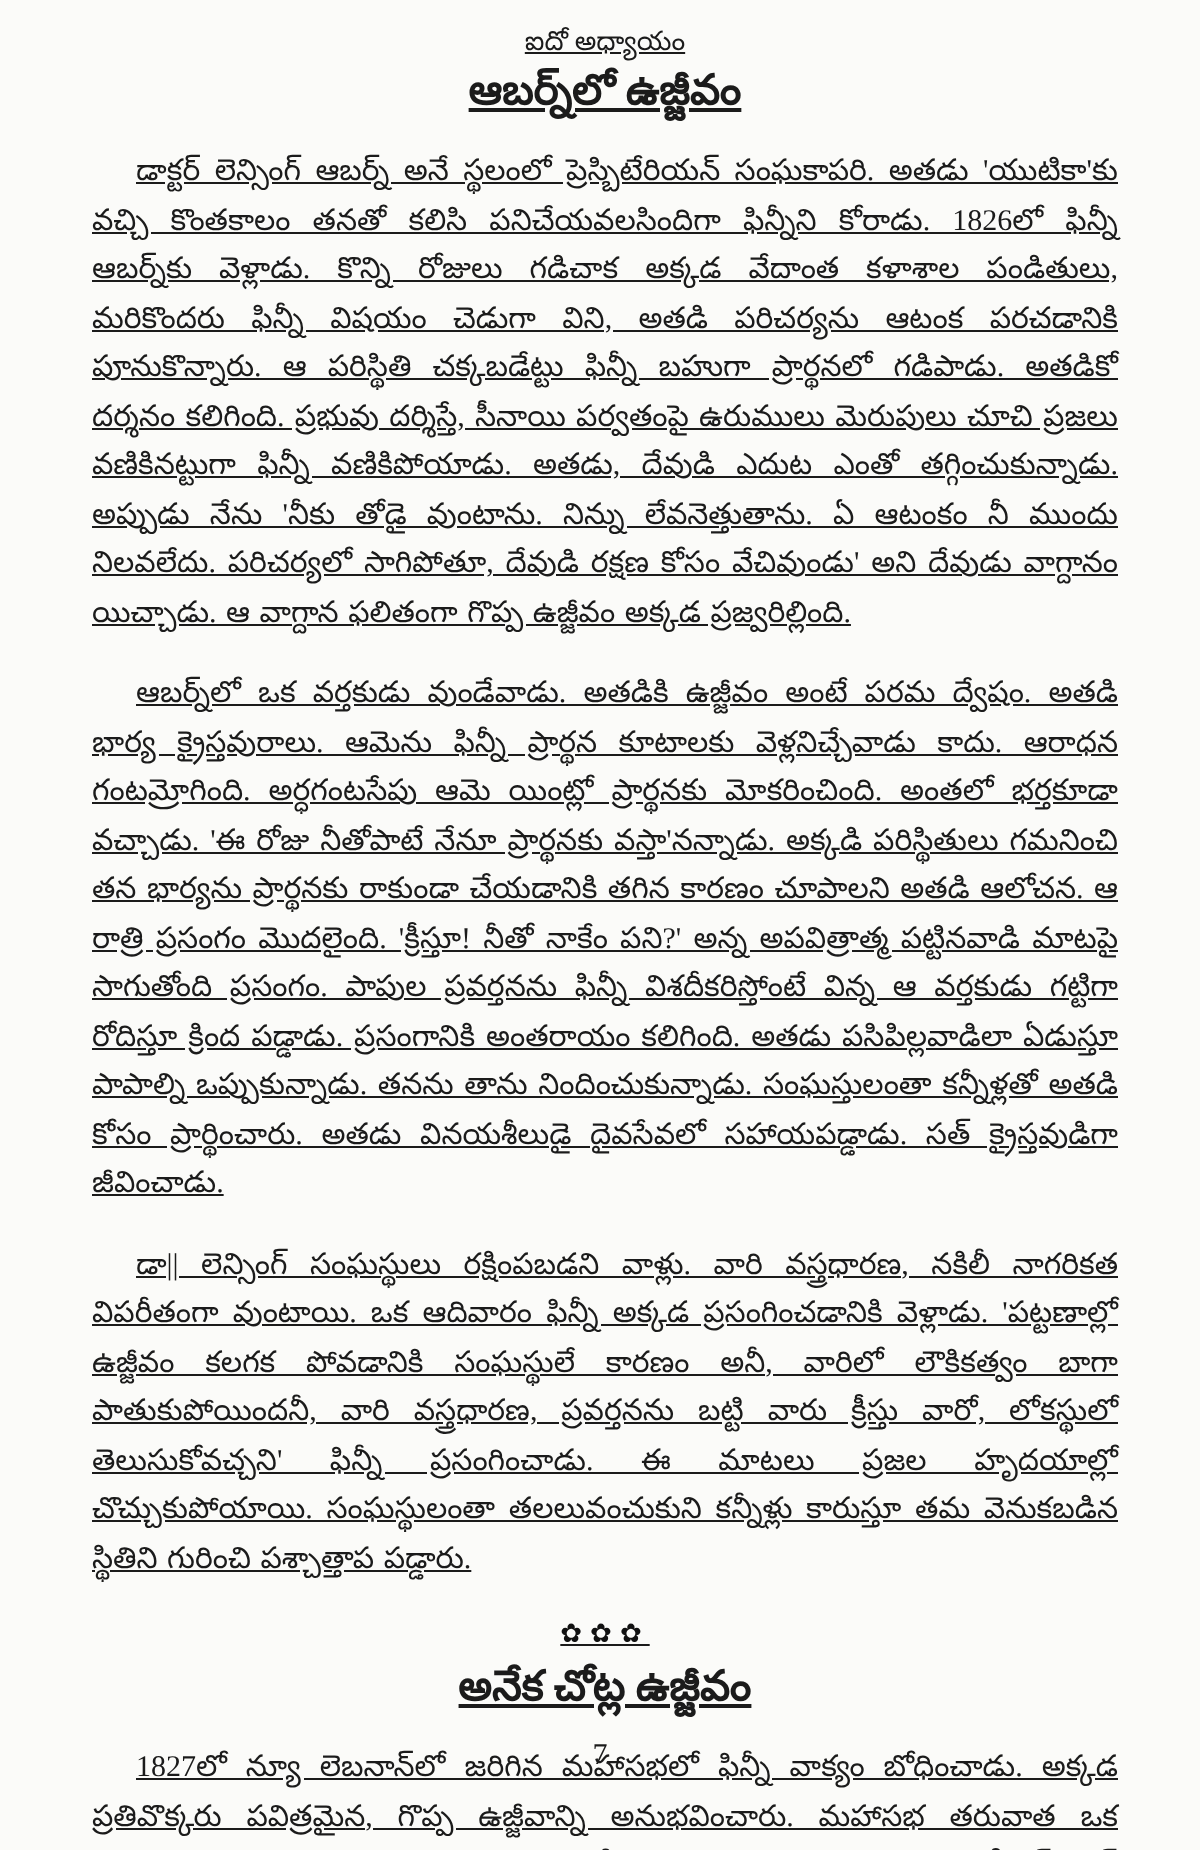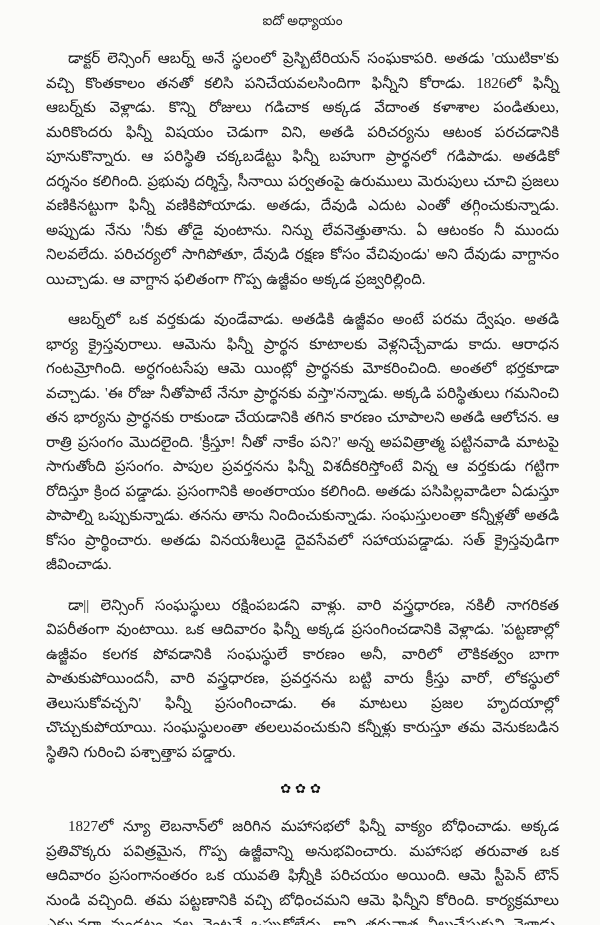--- a/index.html
+++ b/index.html
@@ -11,20 +11,21 @@
     background: #fbfbf9;
     font-family: "Liberation Serif", "DejaVu Serif", serif;
     color: #1b1b1b;
   }
   .page {
     position: relative;
     box-sizing: border-box;
     width: 600px;
     height: 925px;
     padding: 12px 25px 0 30px;
+    text-decoration: underline;
   }
   .kicker {
     text-align: center;
     font-size: 13.5px;
     line-height: 18px;
     margin: 0 0 2px 0;
   }
   .chapter-title {
     text-align: center;
     font-size: 21px;
@@ -58,30 +59,32 @@
     font-size: 15px;
   }
 </style>
 </head>
 <body>
 
 <div class="page">
 
   <div class="chapter-five-block">
     <div class="kicker">ఐదో అధ్యాయం</div>
+    <div class="chapter-title">ఆబర్న్‌లో ఉజ్జీవం</div>
     <div class="body-text">
       <p>డాక్టర్ లెన్సింగ్ ఆబర్న్ అనే స్థలంలో ప్రెస్బిటేరియన్ సంఘకాపరి. అతడు 'యుటికా'కు వచ్చి కొంతకాలం తనతో కలిసి పనిచేయవలసిందిగా ఫిన్నీని కోరాడు. 1826లో ఫిన్నీ ఆబర్న్‌కు వెళ్లాడు. కొన్ని రోజులు గడిచాక అక్కడ వేదాంత కళాశాల పండితులు, మరికొందరు ఫిన్నీ విషయం చెడుగా విని, అతడి పరిచర్యను ఆటంక పరచడానికి పూనుకొన్నారు. ఆ పరిస్థితి చక్కబడేట్టు ఫిన్నీ బహుగా ప్రార్థనలో గడిపాడు. అతడికో దర్శనం కలిగింది. ప్రభువు దర్శిస్తే, సీనాయి పర్వతంపై ఉరుములు మెరుపులు చూచి ప్రజలు వణికినట్టుగా ఫిన్నీ వణికిపోయాడు. అతడు, దేవుడి ఎదుట ఎంతో తగ్గించుకున్నాడు. అప్పుడు నేను 'నీకు తోడై వుంటాను. నిన్ను లేవనెత్తుతాను. ఏ ఆటంకం నీ ముందు నిలవలేదు. పరిచర్యలో సాగిపోతూ, దేవుడి రక్షణ కోసం వేచివుండు' అని దేవుడు వాగ్దానం యిచ్చాడు. ఆ వాగ్దాన ఫలితంగా గొప్ప ఉజ్జీవం అక్కడ ప్రజ్వరిల్లింది.</p>
       <p>ఆబర్న్‌లో ఒక వర్తకుడు వుండేవాడు. అతడికి ఉజ్జీవం అంటే పరమ ద్వేషం. అతడి భార్య క్రైస్తవురాలు. ఆమెను ఫిన్నీ ప్రార్థన కూటాలకు వెళ్లనిచ్చేవాడు కాదు. ఆరాధన గంటమ్రోగింది. అర్ధగంటసేపు ఆమె యింట్లో ప్రార్థనకు మోకరించింది. అంతలో భర్తకూడా వచ్చాడు. 'ఈ రోజు నీతోపాటే నేనూ ప్రార్థనకు వస్తా'నన్నాడు. అక్కడి పరిస్థితులు గమనించి తన భార్యను ప్రార్థనకు రాకుండా చేయడానికి తగిన కారణం చూపాలని అతడి ఆలోచన. ఆ రాత్రి ప్రసంగం మొదలైంది. 'క్రీస్తూ! నీతో నాకేం పని?' అన్న అపవిత్రాత్మ పట్టినవాడి మాటపై సాగుతోంది ప్రసంగం. పాపుల ప్రవర్తనను ఫిన్నీ విశదీకరిస్తోంటే విన్న ఆ వర్తకుడు గట్టిగా రోదిస్తూ క్రింద పడ్డాడు. ప్రసంగానికి అంతరాయం కలిగింది. అతడు పసిపిల్లవాడిలా ఏడుస్తూ పాపాల్ని ఒప్పుకున్నాడు. తనను తాను నిందించుకున్నాడు. సంఘస్తులంతా కన్నీళ్లతో అతడి కోసం ప్రార్థించారు. అతడు వినయశీలుడై దైవసేవలో సహాయపడ్డాడు. సత్ క్రైస్తవుడిగా జీవించాడు.</p>
       <p>డా|| లెన్సింగ్ సంఘస్థులు రక్షింపబడని వాళ్లు. వారి వస్త్రధారణ, నకిలీ నాగరికత విపరీతంగా వుంటాయి. ఒక ఆదివారం ఫిన్నీ అక్కడ ప్రసంగించడానికి వెళ్లాడు. 'పట్టణాల్లో ఉజ్జీవం కలగక పోవడానికి సంఘస్థులే కారణం అనీ, వారిలో లౌకికత్వం బాగా పాతుకుపోయిందనీ, వారి వస్త్రధారణ, ప్రవర్తనను బట్టి వారు క్రీస్తు వారో, లోకస్థులో తెలుసుకోవచ్చని' ఫిన్నీ ప్రసంగించాడు. ఈ మాటలు ప్రజల హృదయాల్లో చొచ్చుకుపోయాయి. సంఘస్థులంతా తలలువంచుకుని కన్నీళ్లు కారుస్తూ తమ వెనుకబడిన స్థితిని గురించి పశ్చాత్తాప పడ్డారు.</p>
     </div>
   </div>
 
   <div class="divider">✿✿✿</div>
 
   <div class="chapter-six-block">
+    <div class="chapter-title">అనేక చోట్ల ఉజ్జీవం</div>
     <div class="body-text">
       <p>1827లో న్యూ లెబనాన్‌లో జరిగిన మహాసభలో ఫిన్నీ వాక్యం బోధించాడు. అక్కడ ప్రతివొక్కరు పవిత్రమైన, గొప్ప ఉజ్జీవాన్ని అనుభవించారు. మహాసభ తరువాత ఒక ఆదివారం ప్రసంగానంతరం ఒక యువతి ఫిన్నీకి పరిచయం అయింది. ఆమె స్టీపెన్ టౌన్ నుండి వచ్చింది. తమ పట్టణానికి వచ్చి బోధించమని ఆమె ఫిన్నీని కోరింది. కార్యక్రమాలు ఎక్కువగా వుండటం వల్ల వెంటనే ఒప్పుకోలేదు. కాని తరువాత వీలుచేసుకుని వెళ్లాడు. ఆరాధనలో దైవాత్మ కుమ్మరించబడింది. ప్రార్థనాశక్తి ప్రత్యక్షమై అన్ని దిక్కులా వ్యాపిస్తోంటే, ప్రభువును ఎదిరించే వాళ్ళు కూడా, శక్తిహీనులై ఆ ప్రభావానికి లొంగిపోయ్యారు. చాలామంది క్రీస్తును అంగీకరించారు.</p>
 
     </div>
   </div>
 
   <div class="page-number">7</div>
 
 </div>
 

